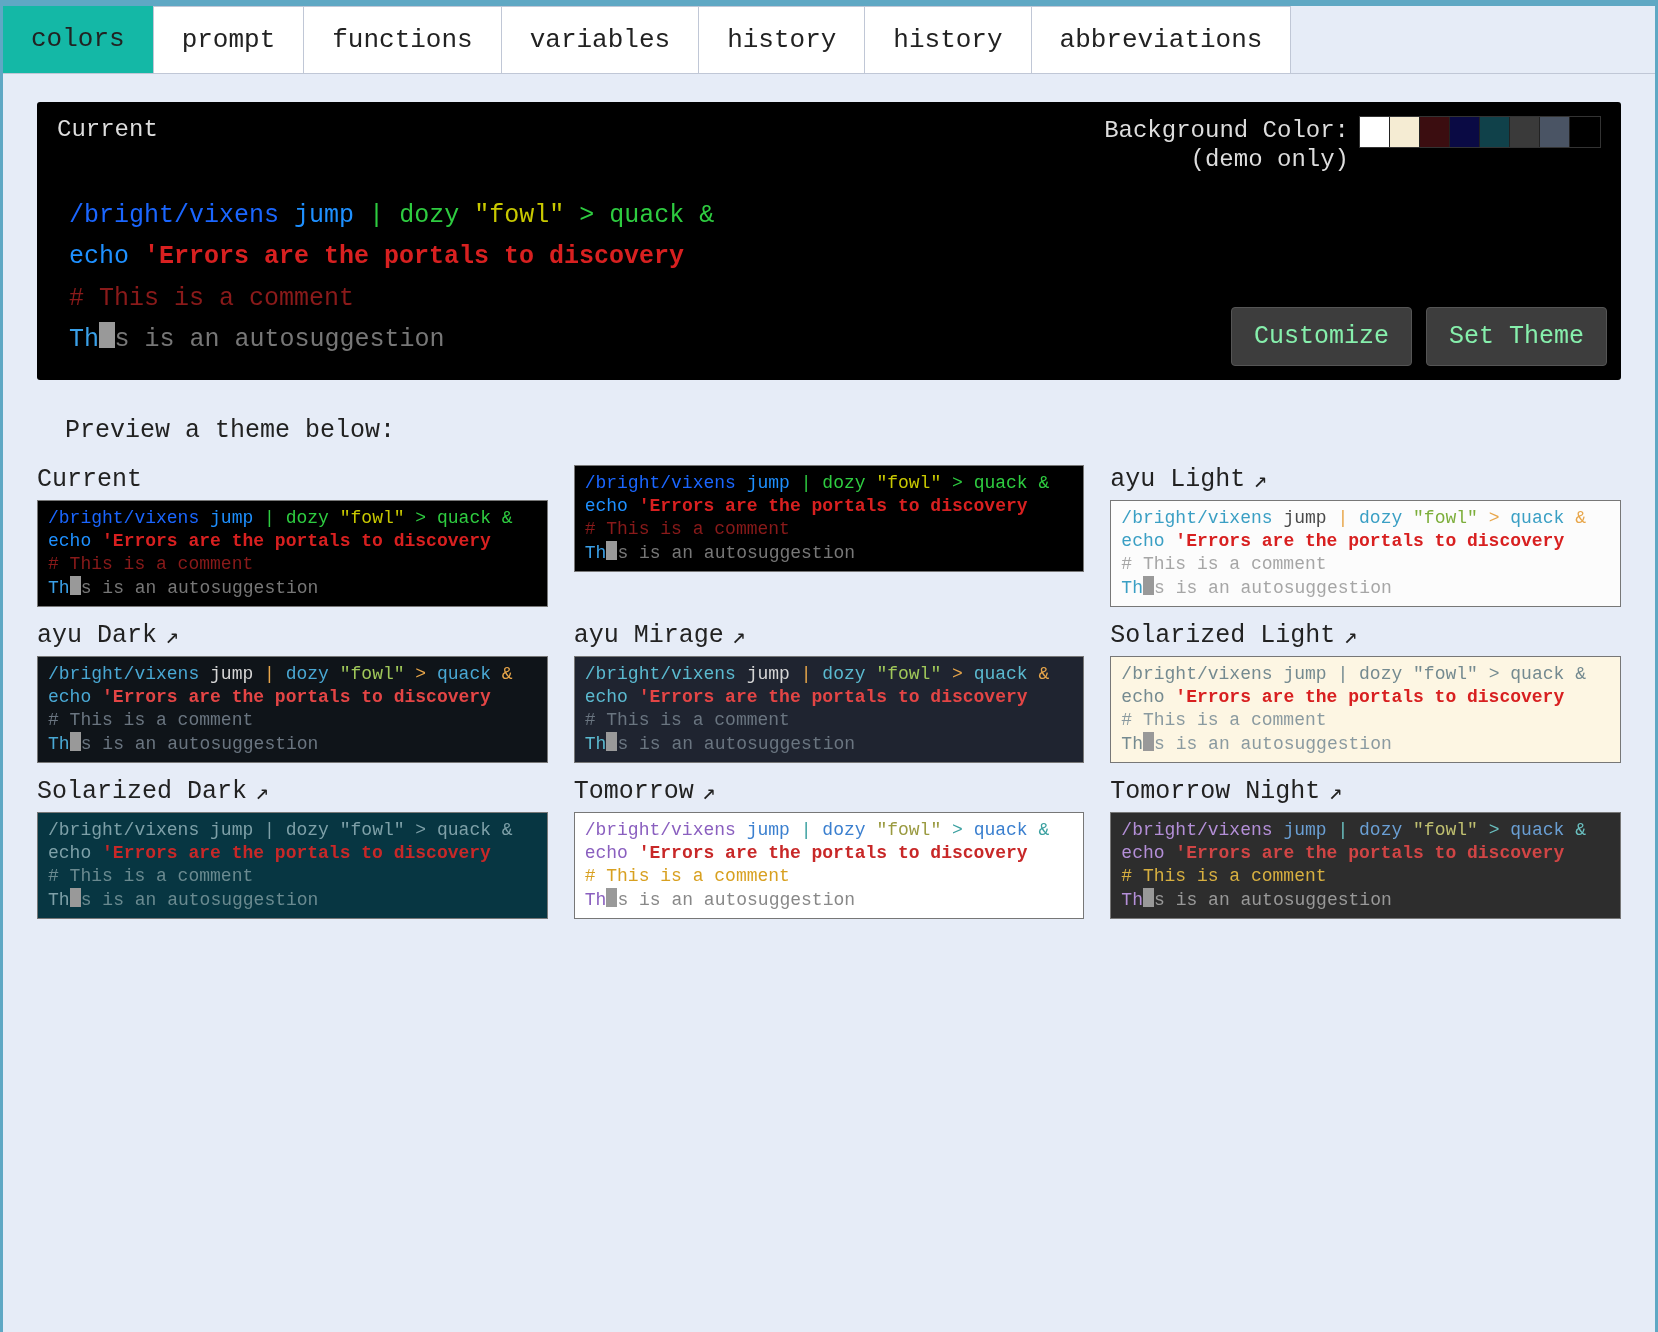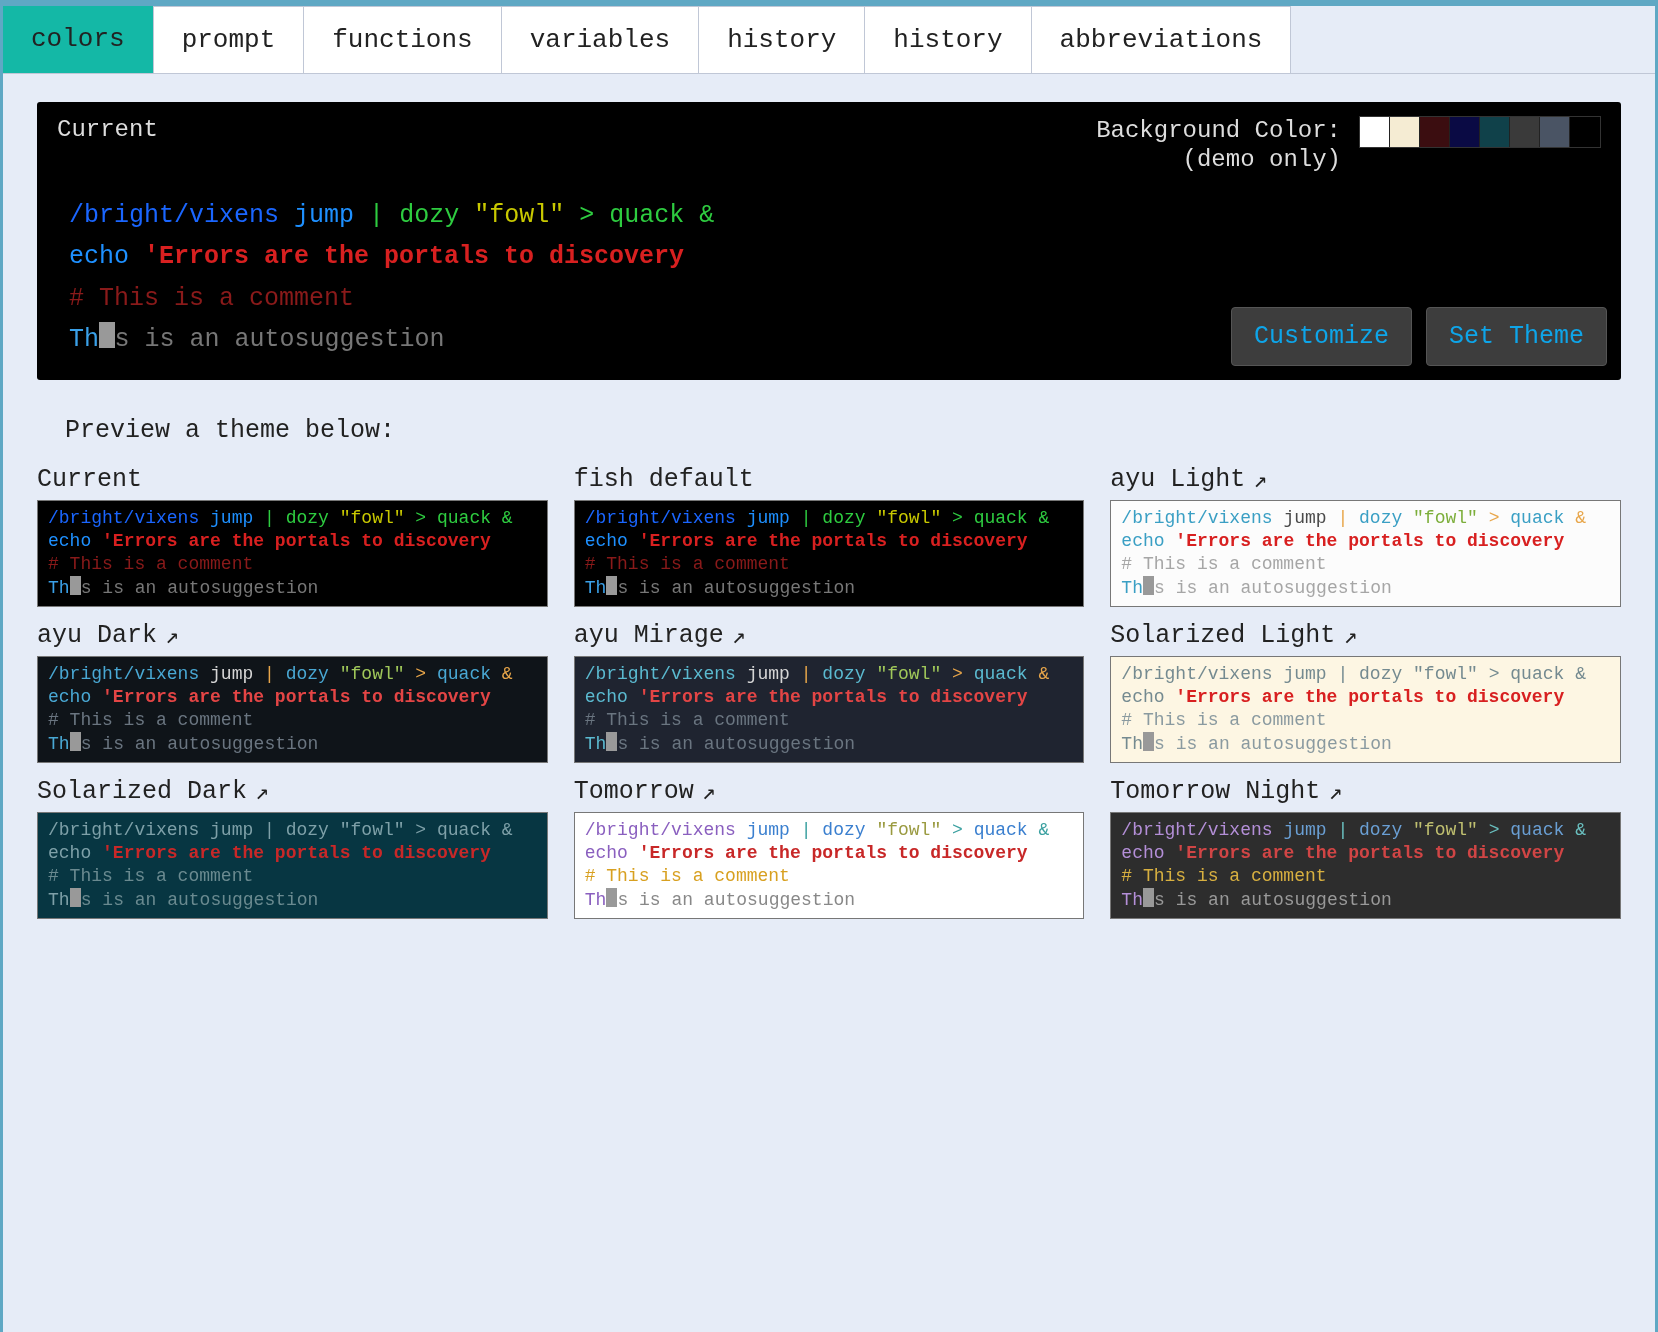--- a/index.html
+++ b/index.html
@@ -50,39 +50,39 @@
   justify-content: space-between;
   align-items: flex-start;
 }
 .current-title { color: #ddd; font-size: 24px; }
 .bg-right { text-align: right; }
 .bg-label { color: #ddd; font-size: 24px; line-height: 1.25; }
 .bg-sub { color: #ddd; font-size: 24px; }
 .swatches { display: inline-flex; vertical-align: top; margin-left: 10px; border: 1px solid #333; }
 .sw { width: 30px; height: 30px; border-right: 1px solid #222; cursor: pointer; }
 .sw:last-child { border-right: none; }
-.bg-row { display: flex; align-items: flex-start; gap: 8px; justify-content: flex-end; }
+.bg-row { display: flex; align-items: flex-start; gap: 0; justify-content: flex-end; }
 .code-big {
   margin-top: 22px;
   font-size: 25px;
   line-height: 1.65;
   padding-left: 12px;
   white-space: nowrap;
   overflow: hidden;
 }
 .btns {
   position: absolute;
   right: 14px;
   bottom: 14px;
   display: flex;
   gap: 14px;
 }
 .btn {
   background: #3d3d3d;
-  color: #0ea5e9;
+  color: #86efac;
   border: 1px solid #555;
   border-radius: 4px;
   padding: 14px 22px;
   font-family: inherit;
   font-size: 25px;
   cursor: pointer;
 }
 .preview-label { margin: 36px 0 20px 28px; font-size: 25px; color: #222; }
 .grid {
   display: grid;
@@ -170,21 +170,20 @@
       <div class="theme">
         <div class="theme-title">Current</div>
         <div class="code-small" style="background: rgb(0, 0, 0);">
           <div><span style="color:#1a66ff">/bright/vixens</span> <span style="color:#1e90ff">jump</span> <span style="color:#2ecc40">|</span> <span style="color:#2ecc40">dozy</span> <span style="color:#c9c900">"fowl"</span> <span style="color:#2ecc40">&gt;</span> <span style="color:#2ecc40">quack</span> <span style="color:#2ecc40">&amp;</span></div>
           <div><span style="color:#1e90ff">echo</span> <span style="color:#d82020;font-weight:bold">'Errors are the portals to discovery</span></div>
           <div style="color:#8a1a1a"># This is a comment</div>
           <div style="color:#777"><span style="color:#3aa0e8">Th</span><span class="cursor-block" style="height:1.05em"></span>s is an autosuggestion</div>
         </div>
       </div>
       <div class="theme">
-        <div class="theme-title">fish default</div>
         <div class="code-small" style="background: rgb(0, 0, 0);">
           <div><span style="color:#1a66ff">/bright/vixens</span> <span style="color:#1e90ff">jump</span> <span style="color:#2ecc40">|</span> <span style="color:#2ecc40">dozy</span> <span style="color:#c9c900">"fowl"</span> <span style="color:#2ecc40">&gt;</span> <span style="color:#2ecc40">quack</span> <span style="color:#2ecc40">&amp;</span></div>
           <div><span style="color:#1e90ff">echo</span> <span style="color:#d82020;font-weight:bold">'Errors are the portals to discovery</span></div>
           <div style="color:#8a1a1a"># This is a comment</div>
           <div style="color:#777"><span style="color:#3aa0e8">Th</span><span class="cursor-block" style="height:1.05em"></span>s is an autosuggestion</div>
         </div>
       </div>
       <div class="theme">
         <div class="theme-title">ayu Light <span class="arrow">↗</span></div>
         <div class="code-small" style="background: rgb(252, 252, 252);">

